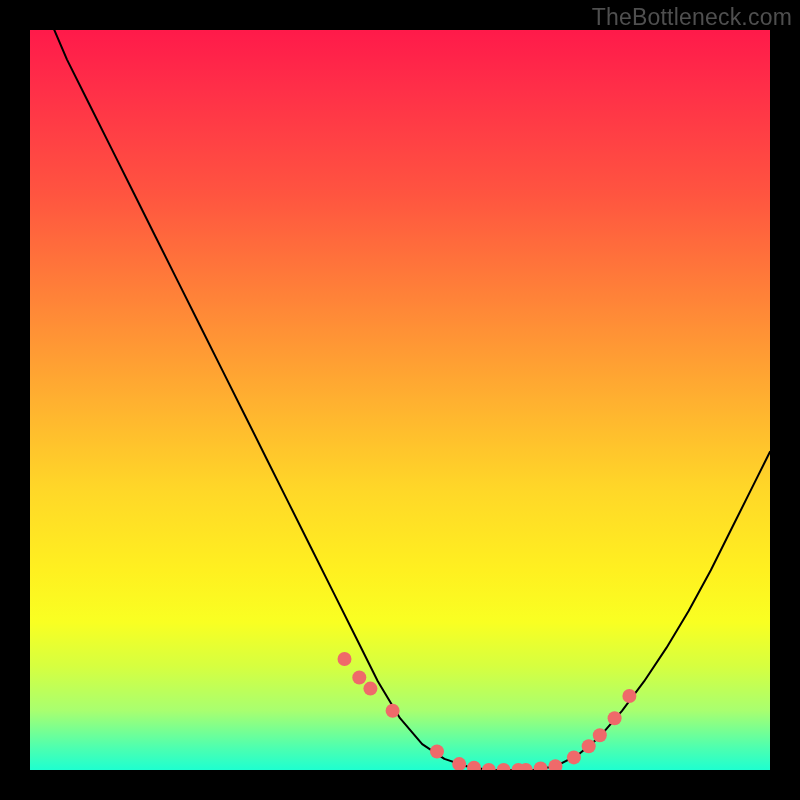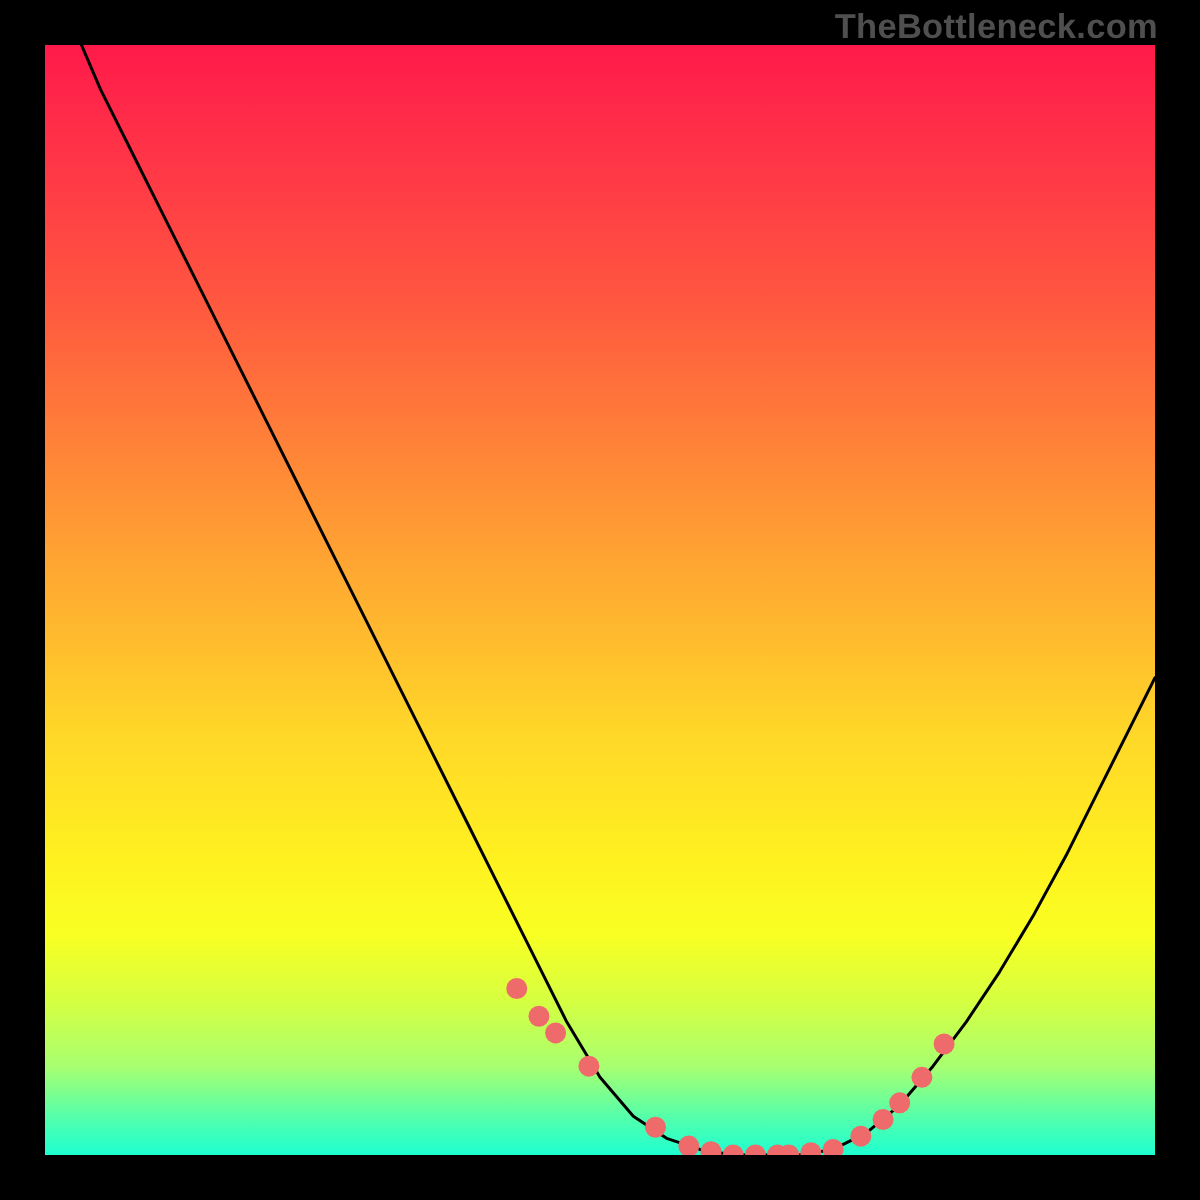--- a/index.html
+++ b/index.html
@@ -15,24 +15,24 @@
     position: absolute;
     top: 0;
     left: 0;
     width: 800px;
     height: 800px;
     background: #000000;
   }
   .watermark {
     position: absolute;
     top: 4px;
-    right: 28px;
+    right: 8px;
     color: #4f4f4f;
     font-size: 23px;
-    font-weight: 700;
+    font-weight: 400;
     letter-spacing: 0.2px;
     z-index: 10;
     user-select: none;
     text-align: center;
   }
   .plot-area {
     position: absolute;
     left: 30px;
     top: 30px;
     width: 740px;

